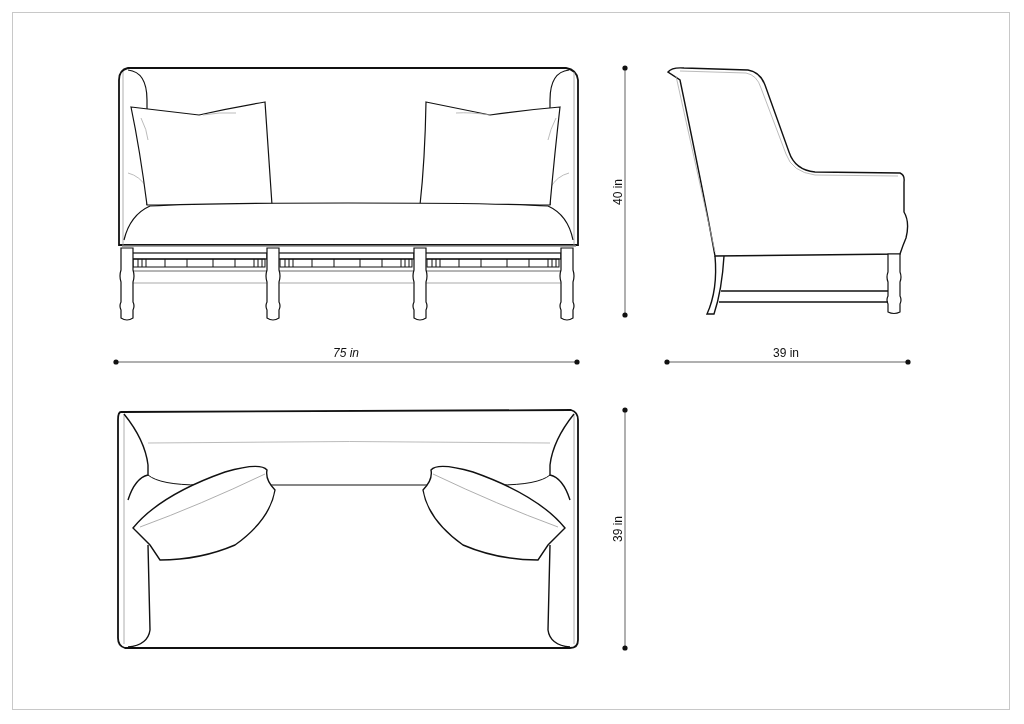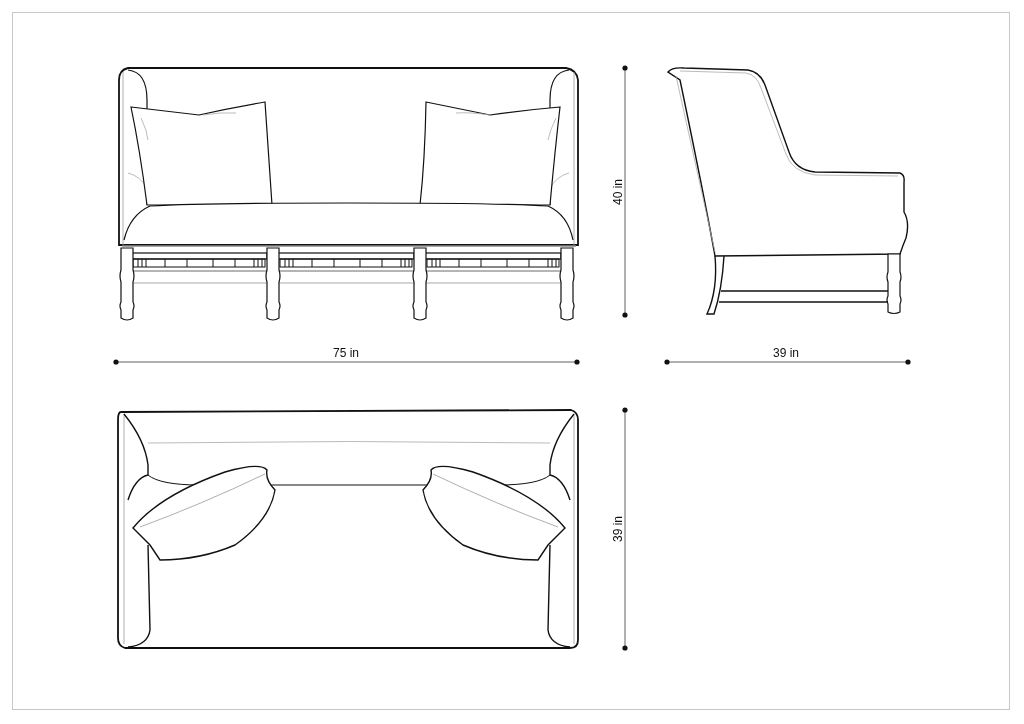--- a/index.html
+++ b/index.html
@@ -101,16 +101,16 @@
     <line x1="625" y1="68" x2="625" y2="315" stroke="#b0b0b0" stroke-width="2"></line>
     <circle cx="625" cy="68" r="2.6" fill="#111"></circle>
     <circle cx="625" cy="315" r="2.6" fill="#111"></circle>
 
     <line x1="625" y1="410" x2="625" y2="648" stroke="#b0b0b0" stroke-width="2"></line>
     <circle cx="625" cy="410" r="2.6" fill="#111"></circle>
     <circle cx="625" cy="648" r="2.6" fill="#111"></circle>
   </g>
 </svg>
 
-<span class="dim-label" style="left:333px; top:346px;">75 in</span>
+<span class="dim-label" style="left:333px; top:346px;font-style:italic;">75 in</span>
 <span class="dim-label" style="left:773px; top:346px;">39 in</span>
 <span class="dim-label vert" style="left:598px; top:185px; width:40px; text-align:center;">40 in</span>
 <span class="dim-label vert" style="left:598px; top:522px; width:40px; text-align:center;">39 in</span>
 
 </body></html>

